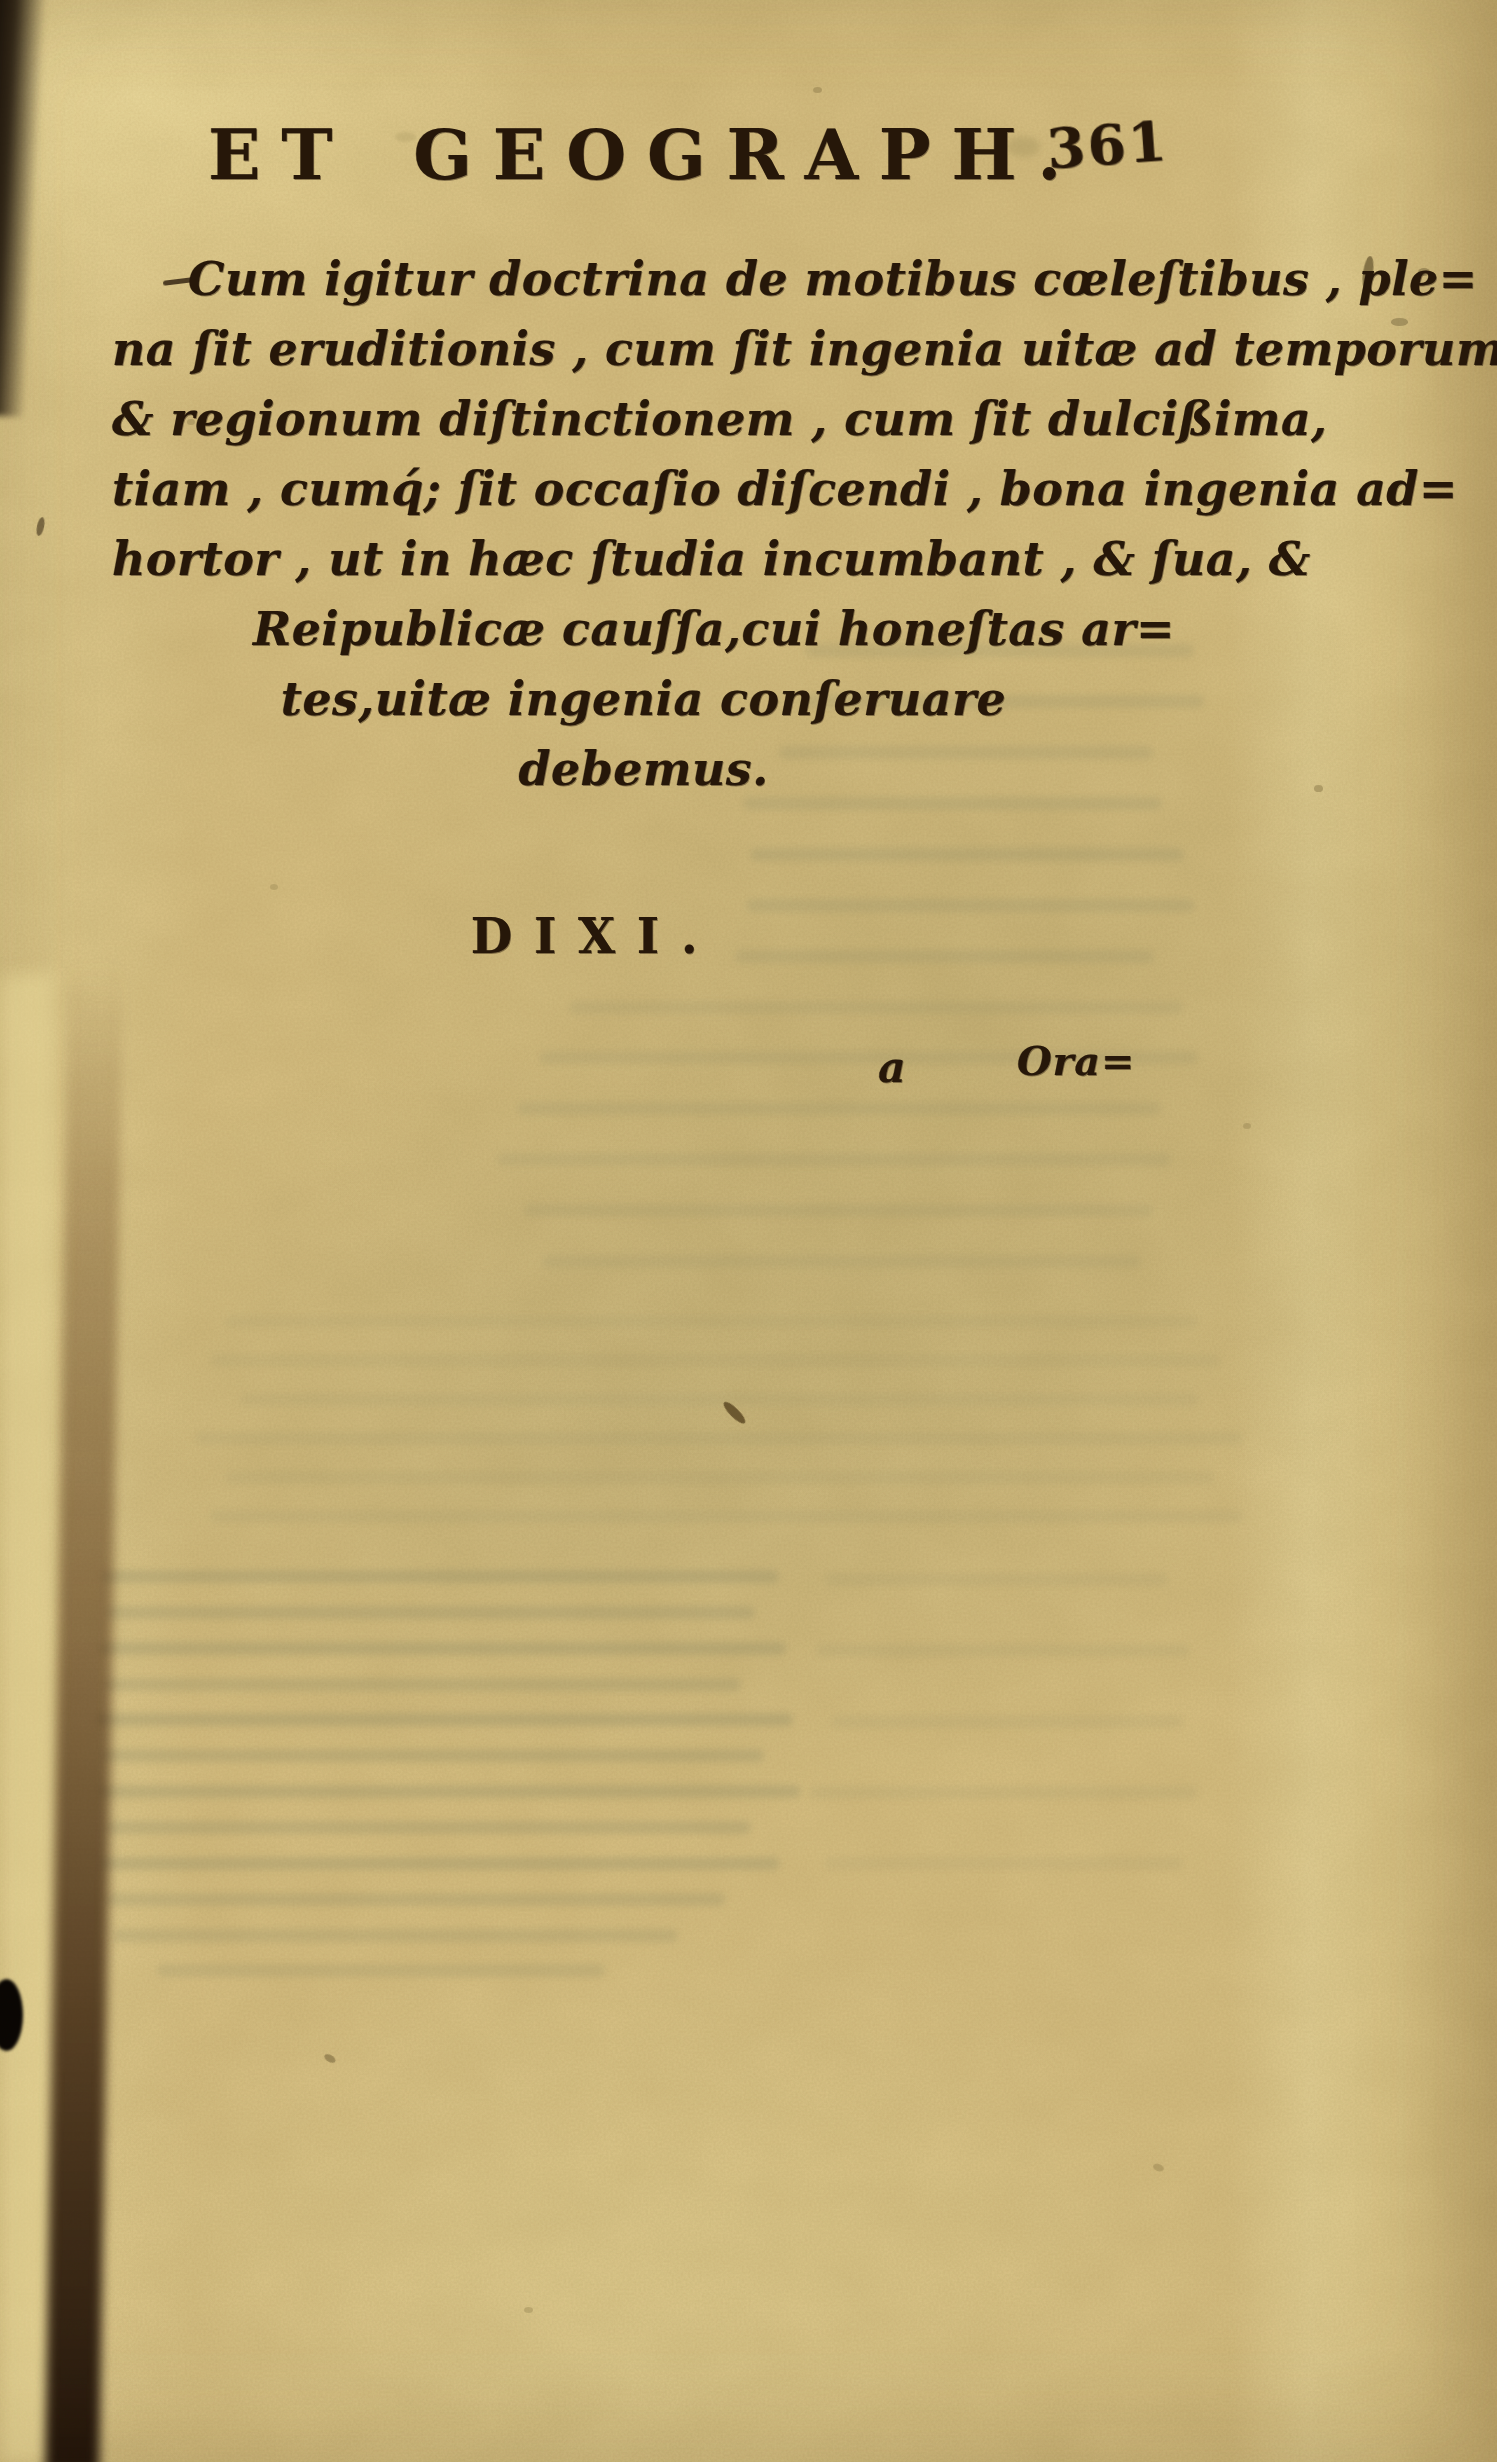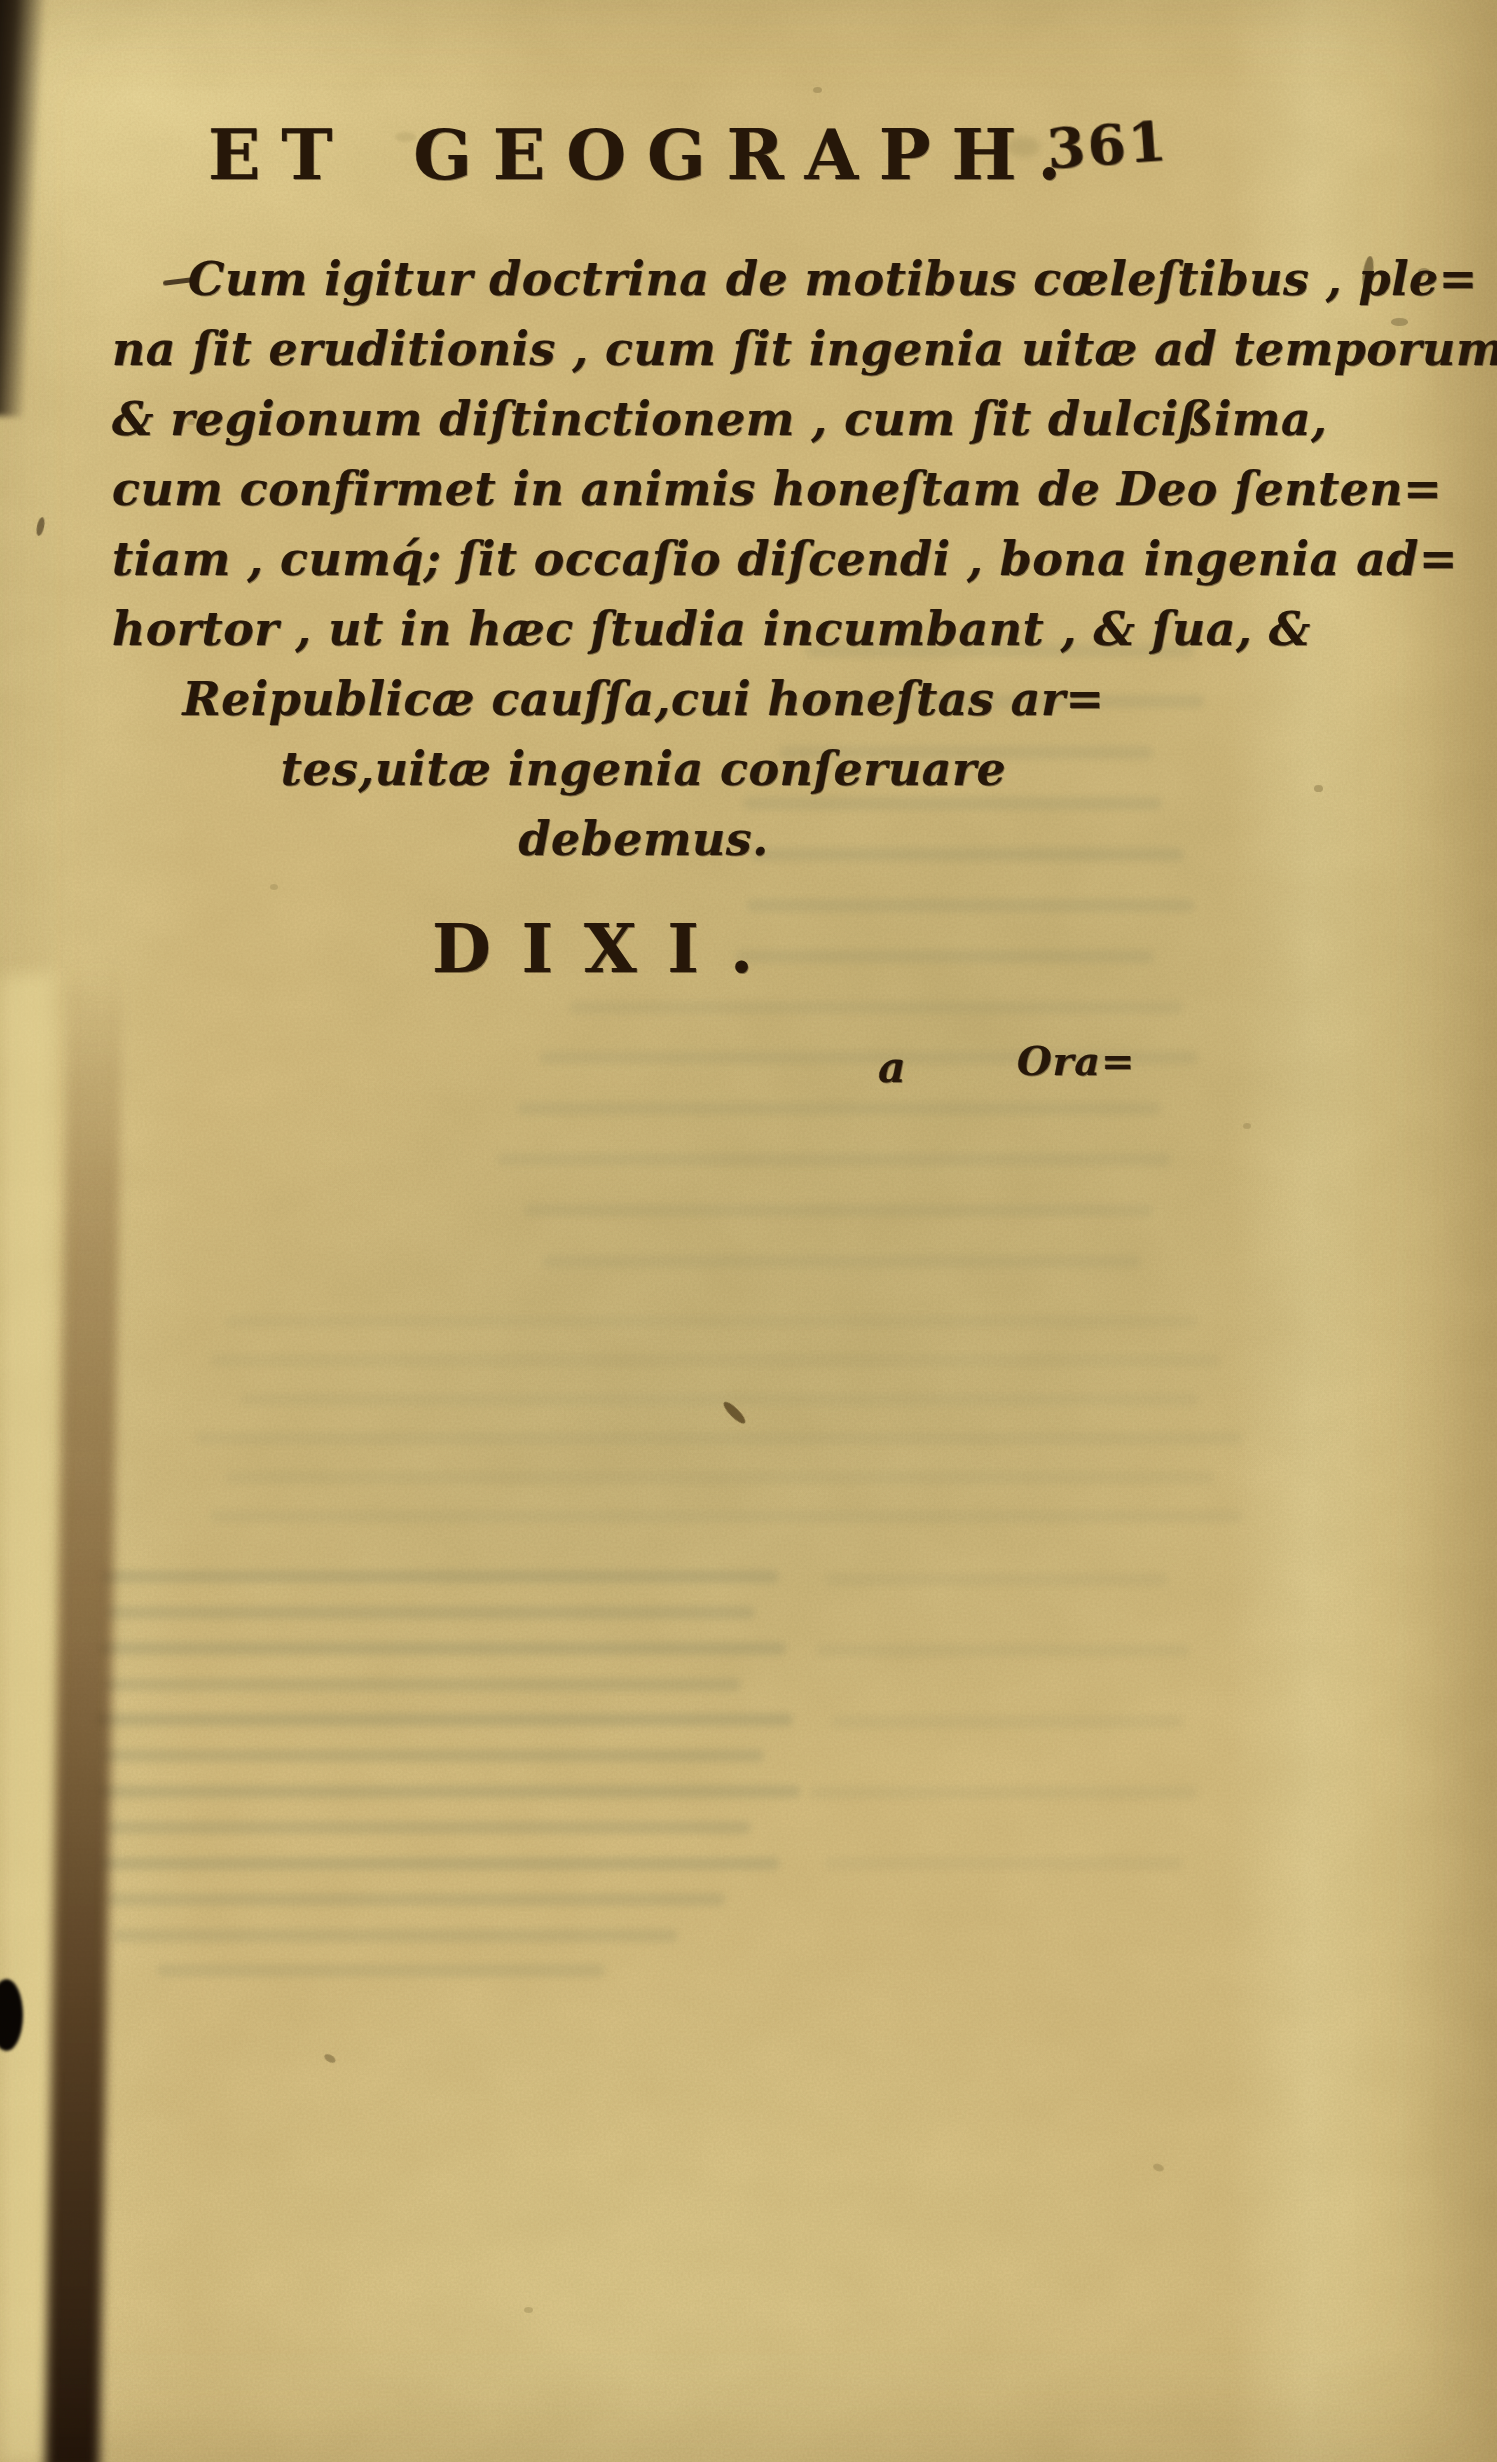--- a/index.html
+++ b/index.html
@@ -44,22 +44,22 @@
   .para-line:nth-child(1){ padding-left:76px; }
   .para-line:nth-child(7),
   .para-line:nth-child(8),
   .para-line:nth-child(9){ text-align:center; }
   .stray-dash{
     position:absolute; left:163px; top:279px; width:30px; height:5.2px;
     background:#2c1c0c; border-radius:3px; transform:rotate(-7deg);
     filter:blur(0.7px); opacity:.8;
   }
   .dixi-heading{
-    position:absolute; left:125px; top:908px; width:966px;
-    text-align:center; font-size:68px; font-weight:bold;
+    position:absolute; left:112px; top:908px; width:966px;
+    text-align:center; font-size:48px; font-weight:bold;
     letter-spacing:.45em; white-space:nowrap;
   }
   .signature-mark{
     position:absolute; left:878px; top:1042px;
     font-size:43px; font-style:italic; font-weight:bold;
   }
   .catchword{
     position:absolute; left:1017px; top:1037px;
     font-size:40px; font-style:italic; font-weight:bold; letter-spacing:0.7px;
   }
@@ -169,21 +169,20 @@
 
   <div class="running-header ink">ET GEOGRAPH.</div>
   <div class="page-number ink">361</div>
 
   <div class="stray-dash"></div>
 
   <div class="text-block">
     <div class="para-line ink">Cum igitur doctrina de motibus cœleſtibus , ple=</div>
     <div class="para-line ink">na ſit eruditionis , cum ſit ingenia uitæ ad temporum</div>
     <div class="para-line ink">&amp; regionum diſtinctionem , cum ſit dulcißima,</div>
-    <div class="para-line ink">cum confirmet in animis honeſtam de Deo ſenten=</div>
     <div class="para-line ink">tiam , cumq́; ſit occaſio diſcendi , bona ingenia ad=</div>
     <div class="para-line ink">hortor , ut in hæc ſtudia incumbant , &amp; ſua, &amp;</div>
     <div class="para-line ink">Reipublicæ cauſſa,cui honeſtas ar=</div>
     <div class="para-line ink">tes,uitæ ingenia conſeruare</div>
     <div class="para-line ink">debemus.</div>
   </div>
 
   <div class="dixi-heading ink">DIXI.</div>
 
   <div class="signature-mark ink">a</div>

